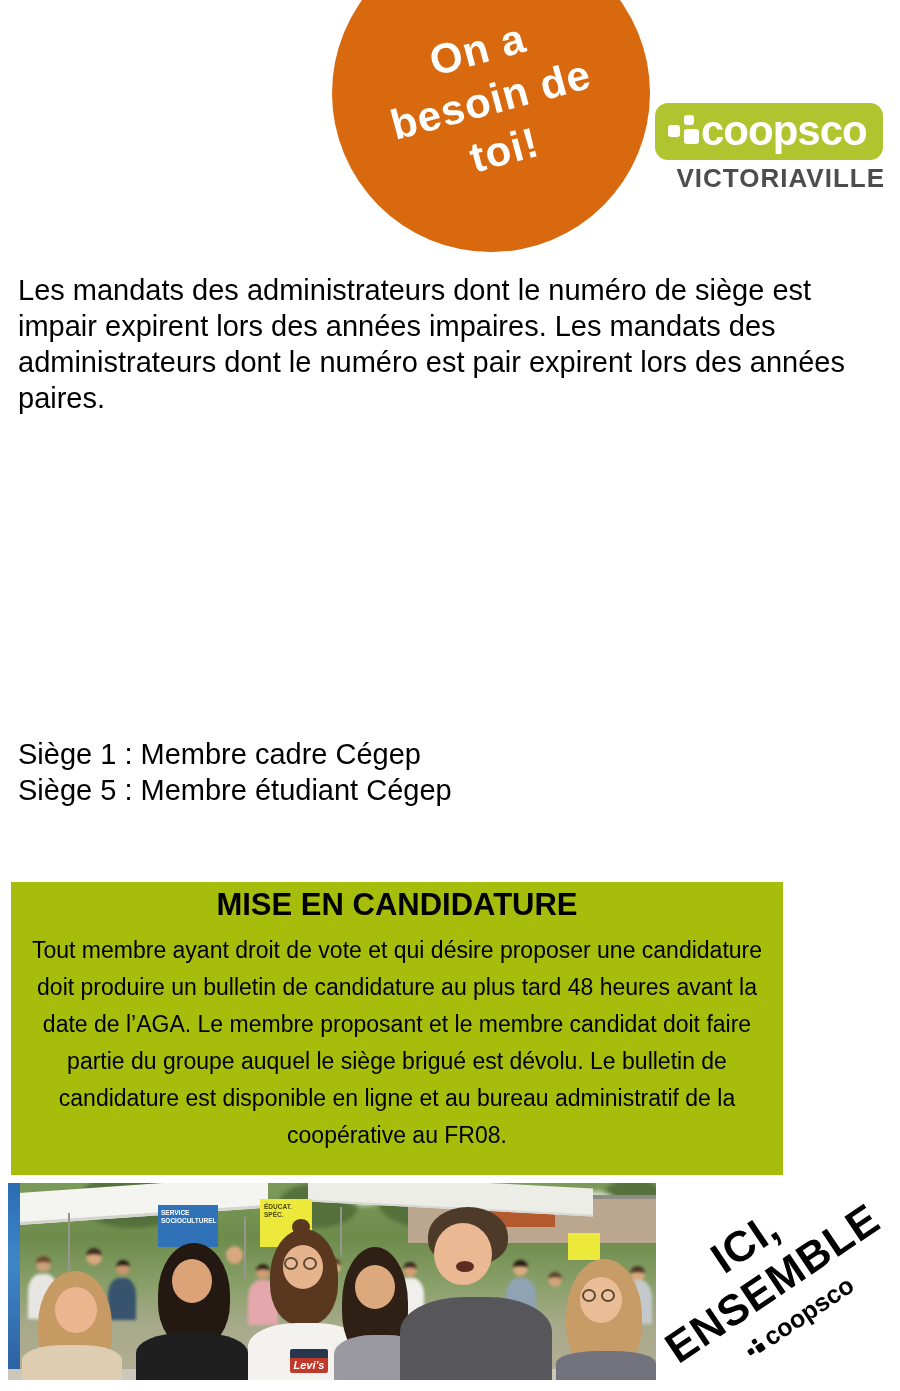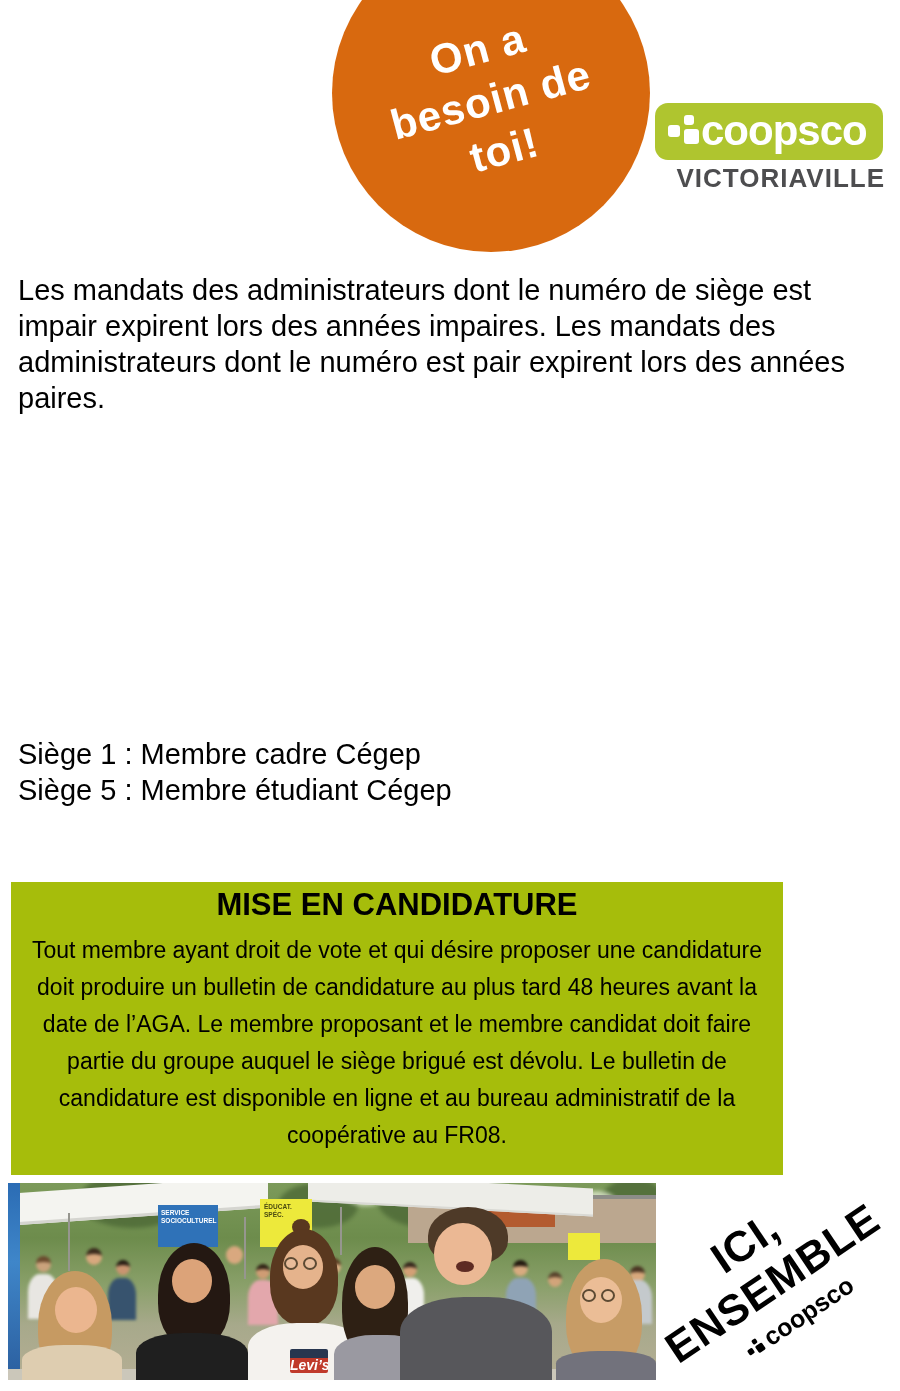--- a/index.html
+++ b/index.html
@@ -83,21 +83,21 @@
   .building { left:400px; top:12px; width:248px; height:48px; background:#BBA78F;
     border-top:4px solid #8d8d88; }
   .brickband { left:55px; top:8px; width:92px; height:20px; background:#B35B2F; }
   .head { border-radius:50%; }
   .hairc { border-radius:50% 50% 42% 42%; }
   .torso { border-radius:42% 42% 0 0; }
   .glass { border:2px solid #5d4a33; border-radius:50%; background:rgba(255,255,255,.12); }
   .levis { left:282px; top:166px; width:38px; height:24px; overflow:hidden; border-radius:2px; }
   .levis .top { left:0; top:0; width:38px; height:9px; background:#27364F; }
   .levis .bot { left:0; top:9px; width:38px; height:15px; background:#C03A2B;
-    color:#fff; font-size:14px; font-style:italic; font-weight:700; text-align:center; line-height:14px; }
+    color:#fff; font-size:11px; font-style:italic; font-weight:700; text-align:center; line-height:14px; }
   .mouth { background:#5e2b23; border-radius:50%; }
   .pave { left:0; top:186px; width:648px; height:11px; background:#cbc7ba; }
 
   
   .slogan {
     position:absolute; left:636px; top:1208px; width:286px; height:170px;
     transform:rotate(-34deg); transform-origin:50% 50%;
     text-align:center; color:#000;
   }
   .slogan-line1 { font-size:43px; font-weight:900; letter-spacing:1px; font-stretch:condensed; }

